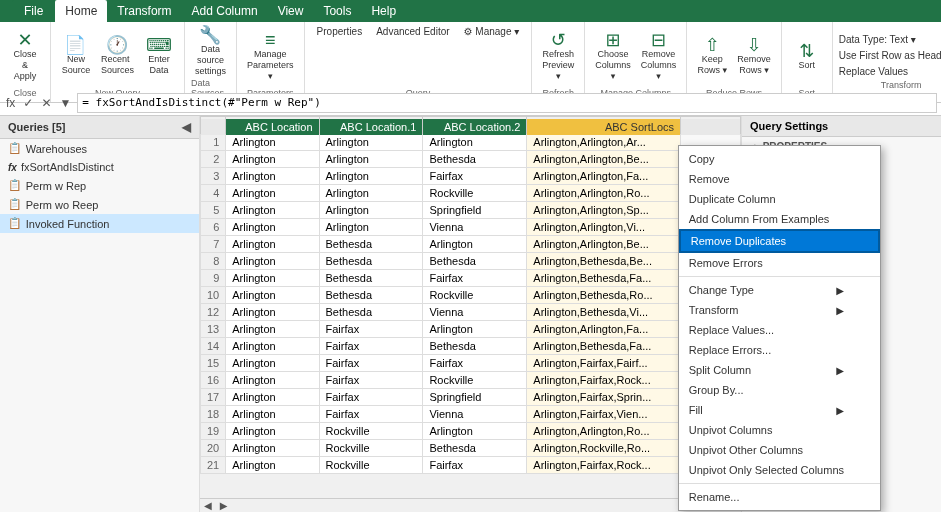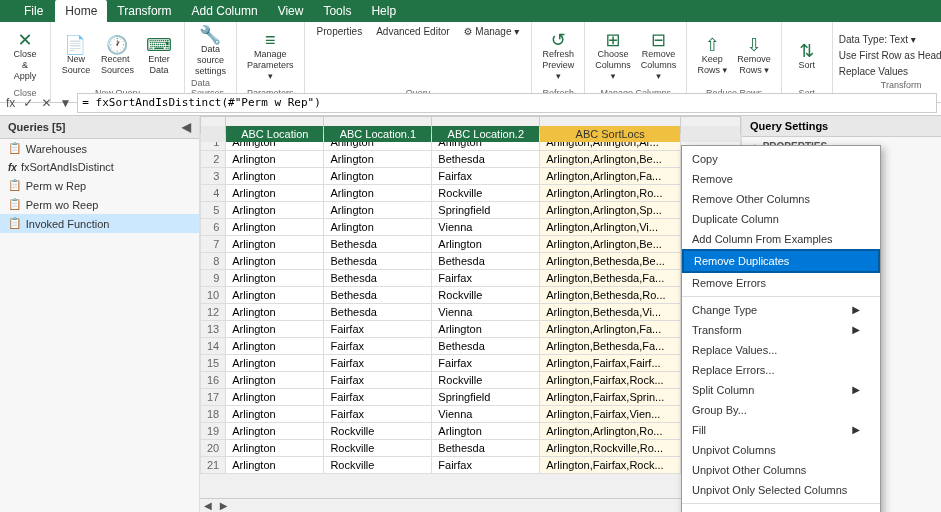--- a/index.html
+++ b/index.html
@@ -36,30 +36,30 @@
     .sidebar-item .item-icon { font-size: 11px; }
 
     
     .query-settings { width: 200px; background: #f7f7f7; border-left: 1px solid #ddd; font-size: 11px; }
     .qs-header { background: #e8e8e8; padding: 4px 8px; font-weight: bold; border-bottom: 1px solid #ccc; }
 
     
     .data-area { flex: 1; display: flex; flex-direction: column; overflow: hidden; position: relative; }
     .grid-container { flex: 1; overflow: auto; position: relative; }
     table { border-collapse: collapse; width: 100%; font-size: 11px; }
-    thead th { background: #e8e8e8; border: 1px solid #ccc; padding: 2px 12px; text-align: center; font-weight: normal; position: sticky; top: 9px; z-index: 2; white-space: nowrap; }
+    thead th { background: #e8e8e8; border: 1px solid #ccc; padding: 2px 6px; text-align: right; font-weight: normal; position: sticky; top: 2px; z-index: 2; white-space: nowrap; }
     thead th.col-header { background: #217346; color: #fff; cursor: pointer; }
     thead th.col-header.highlighted { background: #f0c040; color: #333; }
     tbody td { border: 1px solid #ddd; padding: 2px 6px; white-space: nowrap; background: #fff; }
     tbody td.row-num { background: #f0f0f0; color: #666; text-align: right; width: 24px; }
     tbody td.highlighted { background: #fff9e6; }
 
     
     .context-menu { position: absolute; top: 105px; right: 55px; background: #fff; border: 1px solid #999; box-shadow: 3px 3px 8px rgba(0,0,0,0.3); z-index: 100; min-width: 200px; padding: 3px 0; }
-    .ctx-item { padding: 4px 20px 4px 10px; cursor: pointer; display: flex; align-items: flex-start; justify-content: space-between; font-size: 11px; color: #333; }
+    .ctx-item { padding: 4px 36px 4px 10px; cursor: pointer; display: flex; align-items: flex-end; justify-content: space-between; font-size: 11px; color: #333; }
     .ctx-item.highlighted-menu { background: #0078d7; color: #fff; border: 2px solid #005a9e; }
     .ctx-separator { border-top: 1px solid #ddd; margin: 3px 0; }
     .ctx-arrow { font-size: 10px; }
 
     .scroll-placeholder { height: 14px; background: #f0f0f0; border-top: 1px solid #ccc; }
   </style>
 </head>
 <body>
 
 <div class="ribbon">
@@ -435,23 +435,20 @@
 </div>
 
 <div class="context-menu" style="top:145px;right:60px;">
   <div class="ctx-item">
       <span>Copy</span>
     </div>
   <div class="ctx-item">
       <span>Remove</span>
     </div>
   <div class="ctx-item">
-      <span>Remove Other Columns</span>
-    </div>
-  <div class="ctx-item">
       <span>Duplicate Column</span>
     </div>
   <div class="ctx-item">
       <span>Add Column From Examples</span>
     </div>
   <div class="ctx-item highlighted-menu">
       <span>Remove Duplicates</span>
     </div>
   <div class="ctx-item">
       <span>Remove Errors</span>

